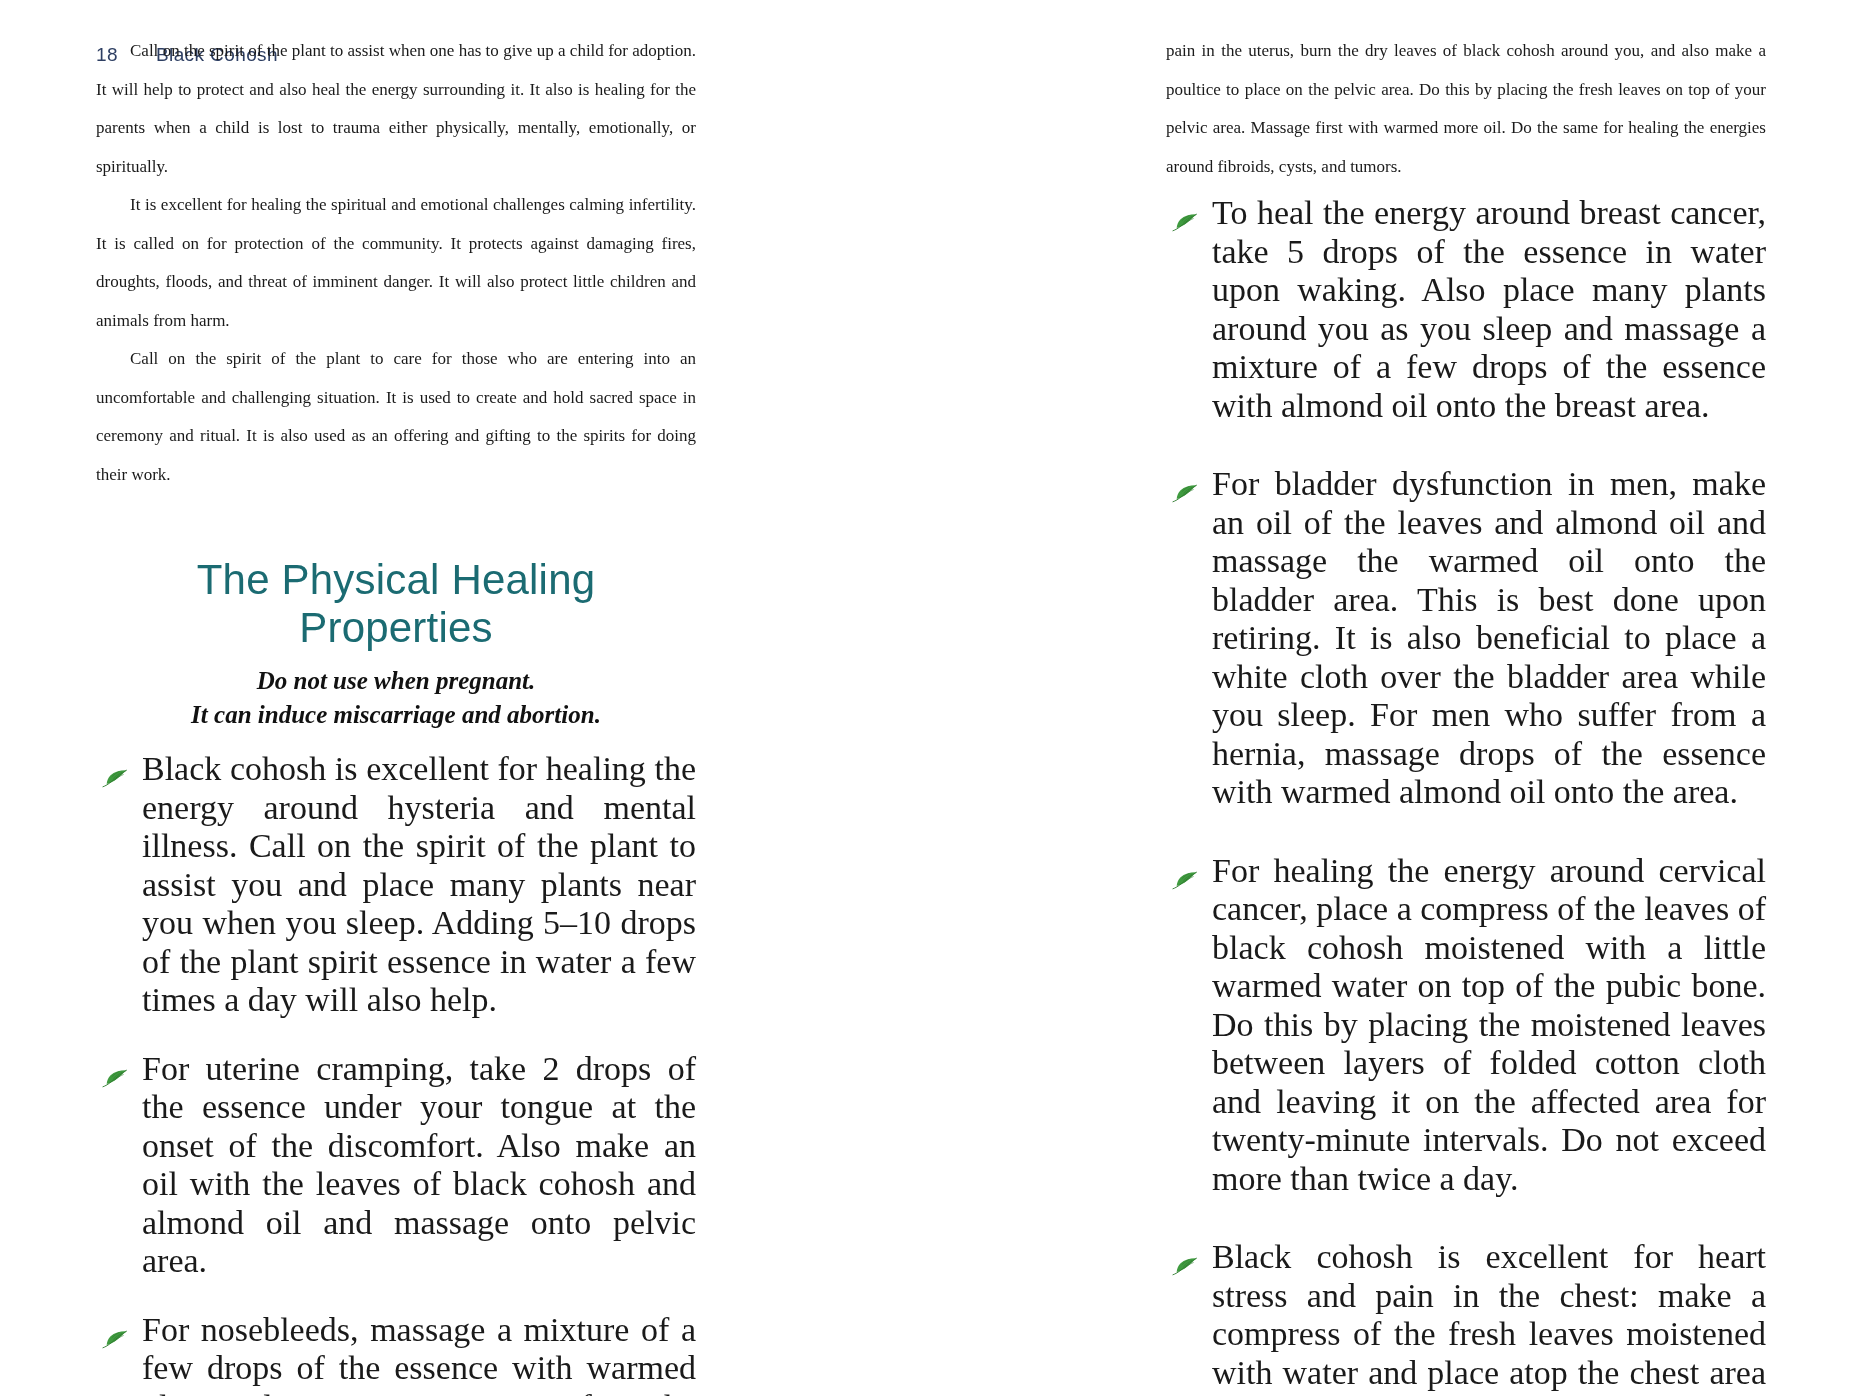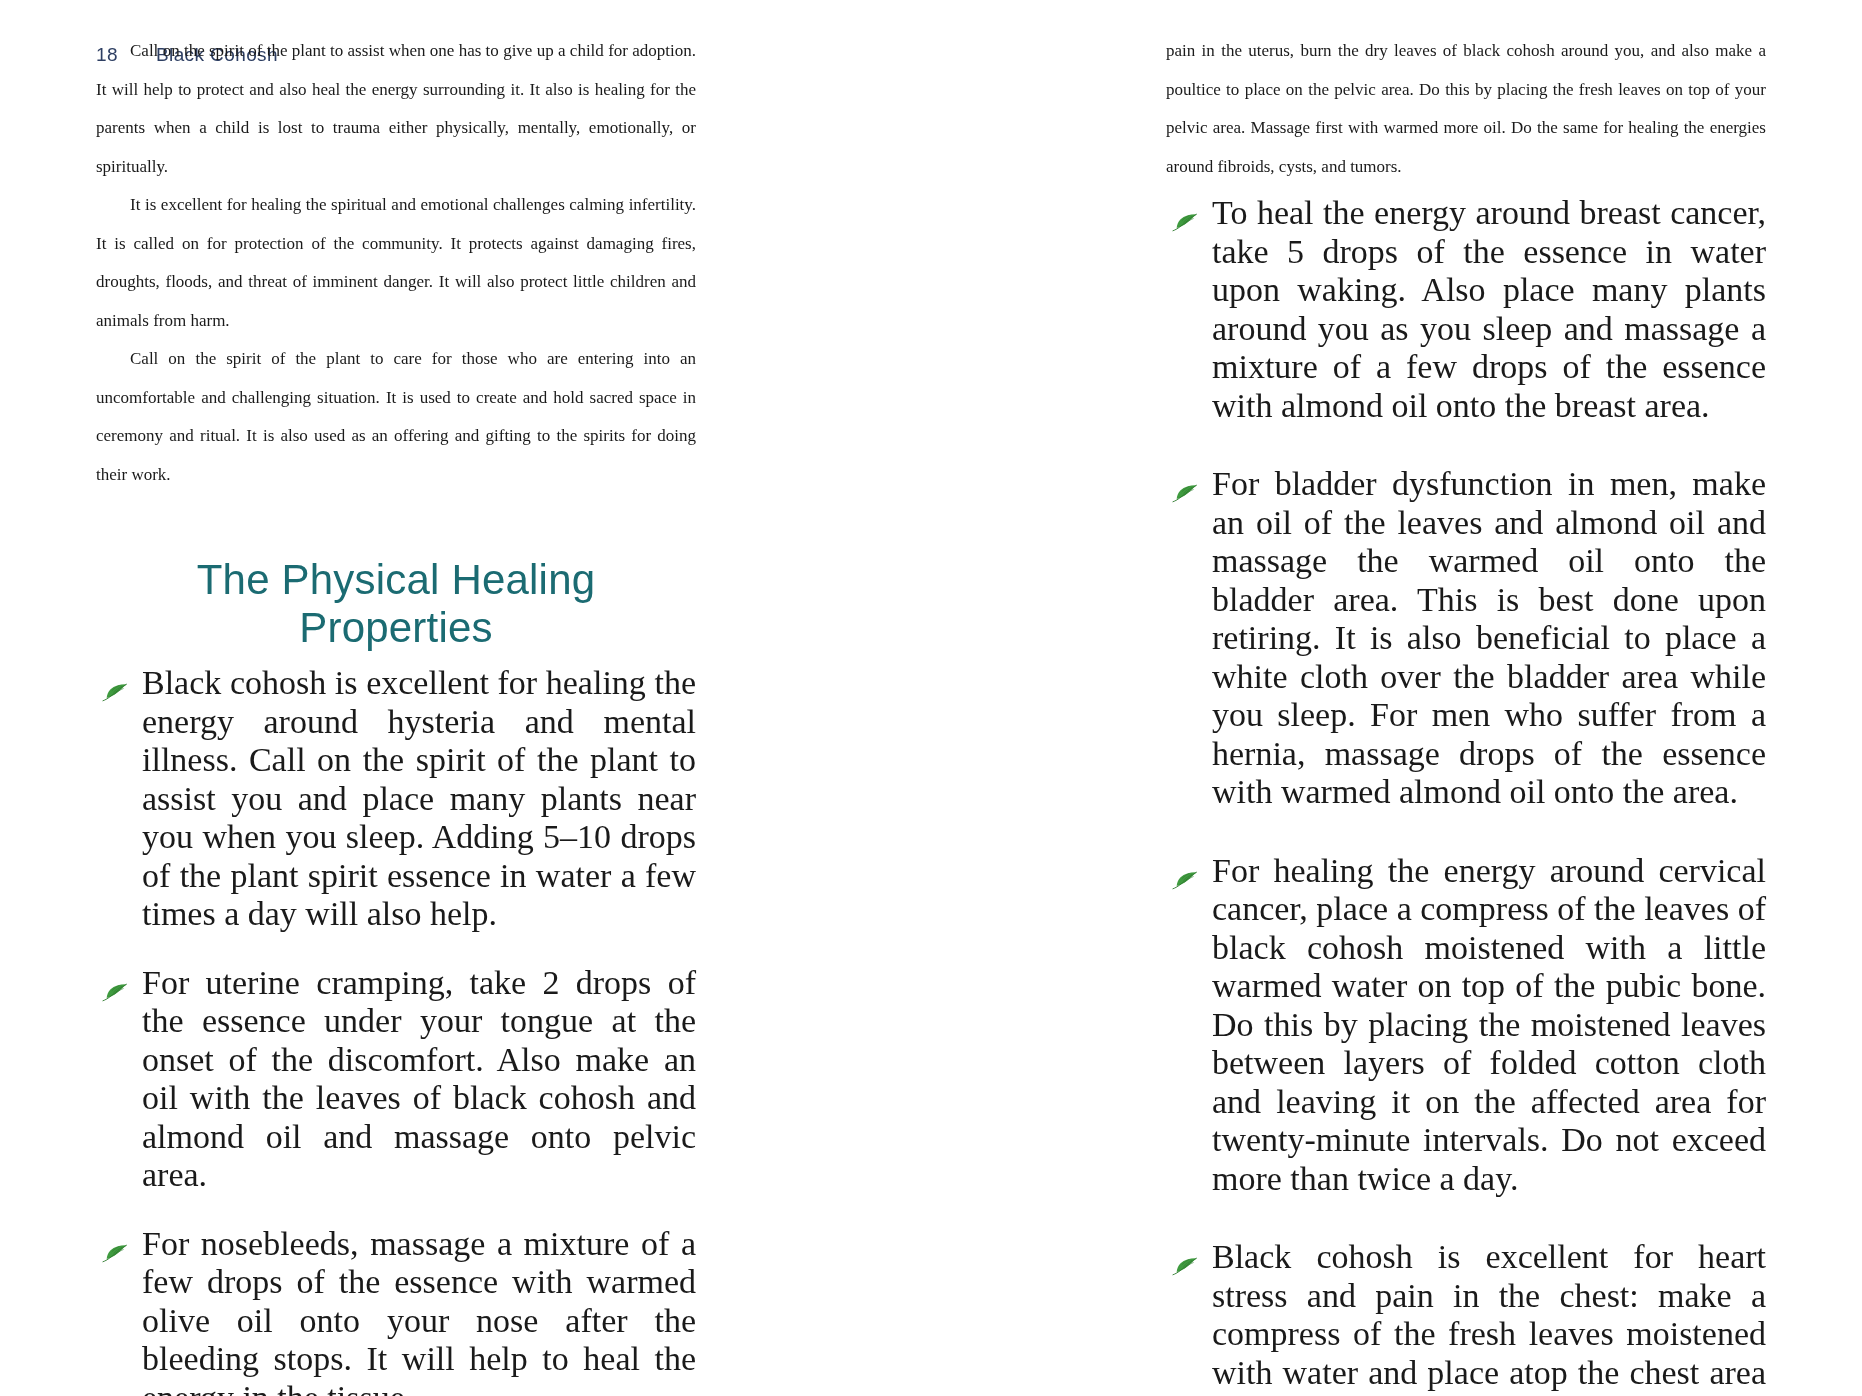--- a/index.html
+++ b/index.html
@@ -141,20 +141,24 @@
   <div class="columns">
 
     <div class="column left-col">
 
       <p class="body">Call on the spirit of the plant to assist when one has to give up a child for adoption. It will help to protect and also heal the energy surrounding it. It also is healing for the parents when a child is lost to trauma either physically, mentally, emotionally, or spiritually.</p>
       <p class="body">It is excellent for healing the spiritual and emotional challenges calming infertility. It is called on for protection of the community. It protects against damaging fires, droughts, floods, and threat of imminent danger. It will also protect little children and animals from harm.</p>
       <p class="body">Call on the spirit of the plant to care for those who are entering into an uncomfortable and challenging situation. It is used to create and hold sacred space in ceremony and ritual. It is also used as an offering and gifting to the spirits for doing their work.</p>
 
       <h2 class="section-heading">The Physical Healing Properties</h2>
 
+      <div class="warning-block">
+        <p class="warning">Do not use when pregnant.</p>
+        <p class="warning">It can induce miscarriage and abortion.</p>
+      </div>
 
       <ul class="leaf-list">
         <li>
           <span class="leaf-icon">
             <svg viewBox="0 0 26 20" width="26" height="20" aria-hidden="true">
               <path d="M24.5 1.2C18.5 1.0 12.4 2.6 8.6 6.3c-2.6 2.5-3.7 5.8-3.9 8.6 3.1-0.5 6.6-1.9 9.4-4.3 3.8-3.2 7.5-7.0 10.4-9.4z" fill="#3f9b3f"></path>
               <path d="M24.8 1.0C20.6 3.8 14.4 8.4 10.0 12.2 6.6 15.1 3.2 17.0 0.6 17.9" stroke="#2f7a2f" stroke-width="0.9" fill="none"></path>
               <path d="M20.0 3.4c-3.0 1.4-6.3 3.6-8.7 6.0M21.6 5.4c-3.2 1.3-6.6 3.4-9.2 5.9M17.2 2.4c-2.6 1.3-5.3 3.2-7.4 5.3" stroke="#2f7a2f" stroke-width="0.7" fill="none" opacity="0.85"></path>
             </svg>
           </span>

